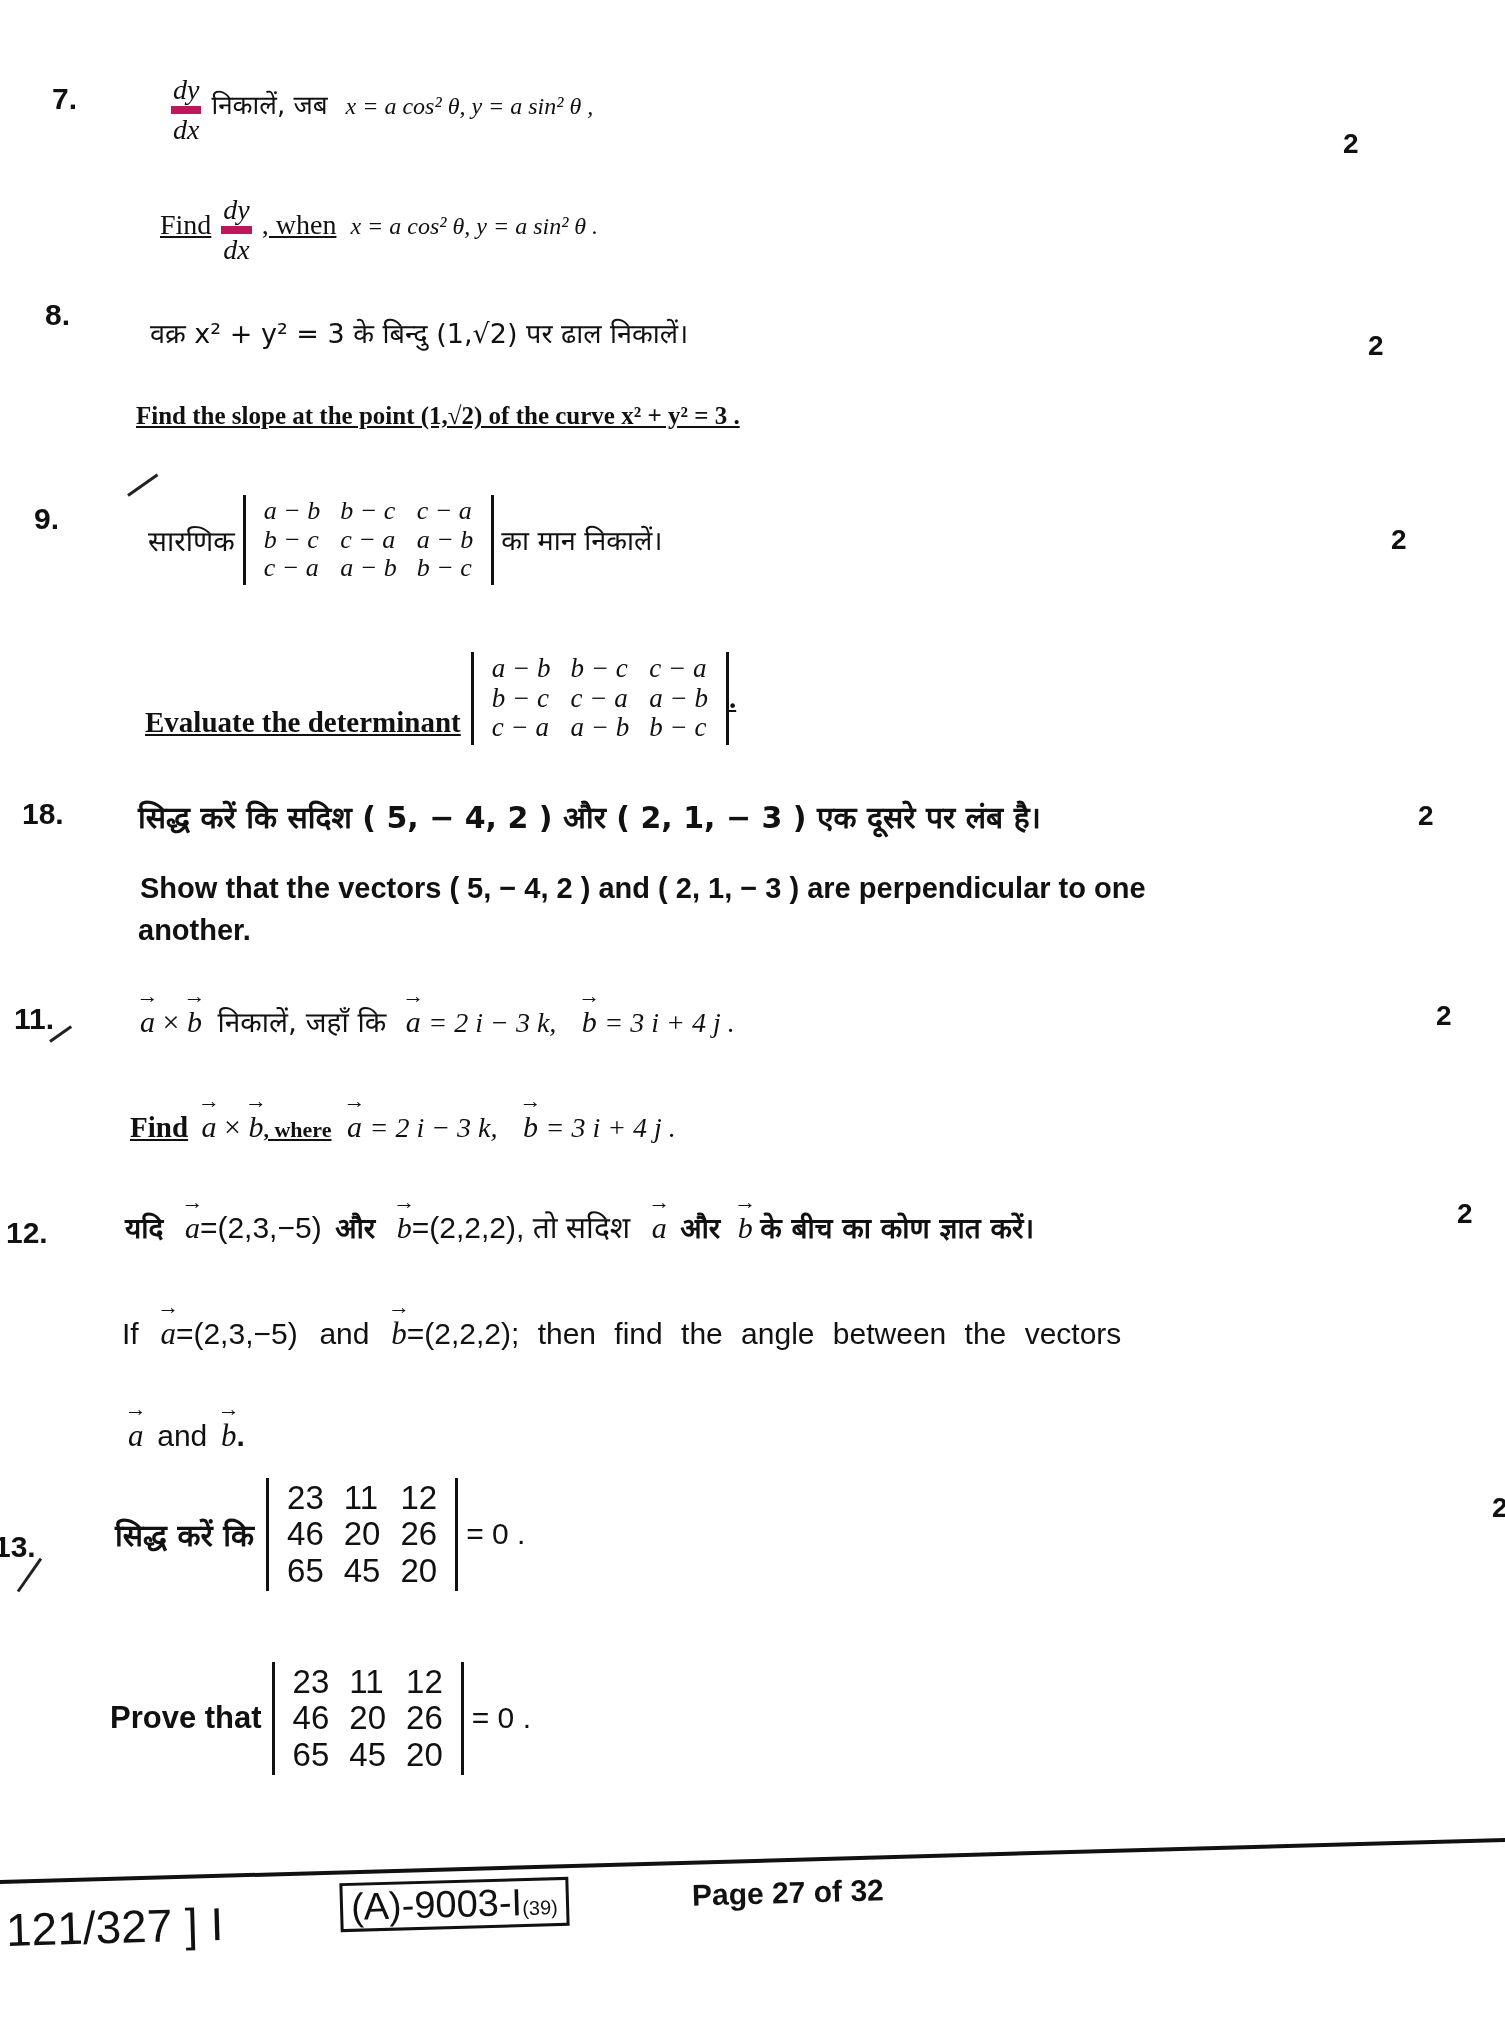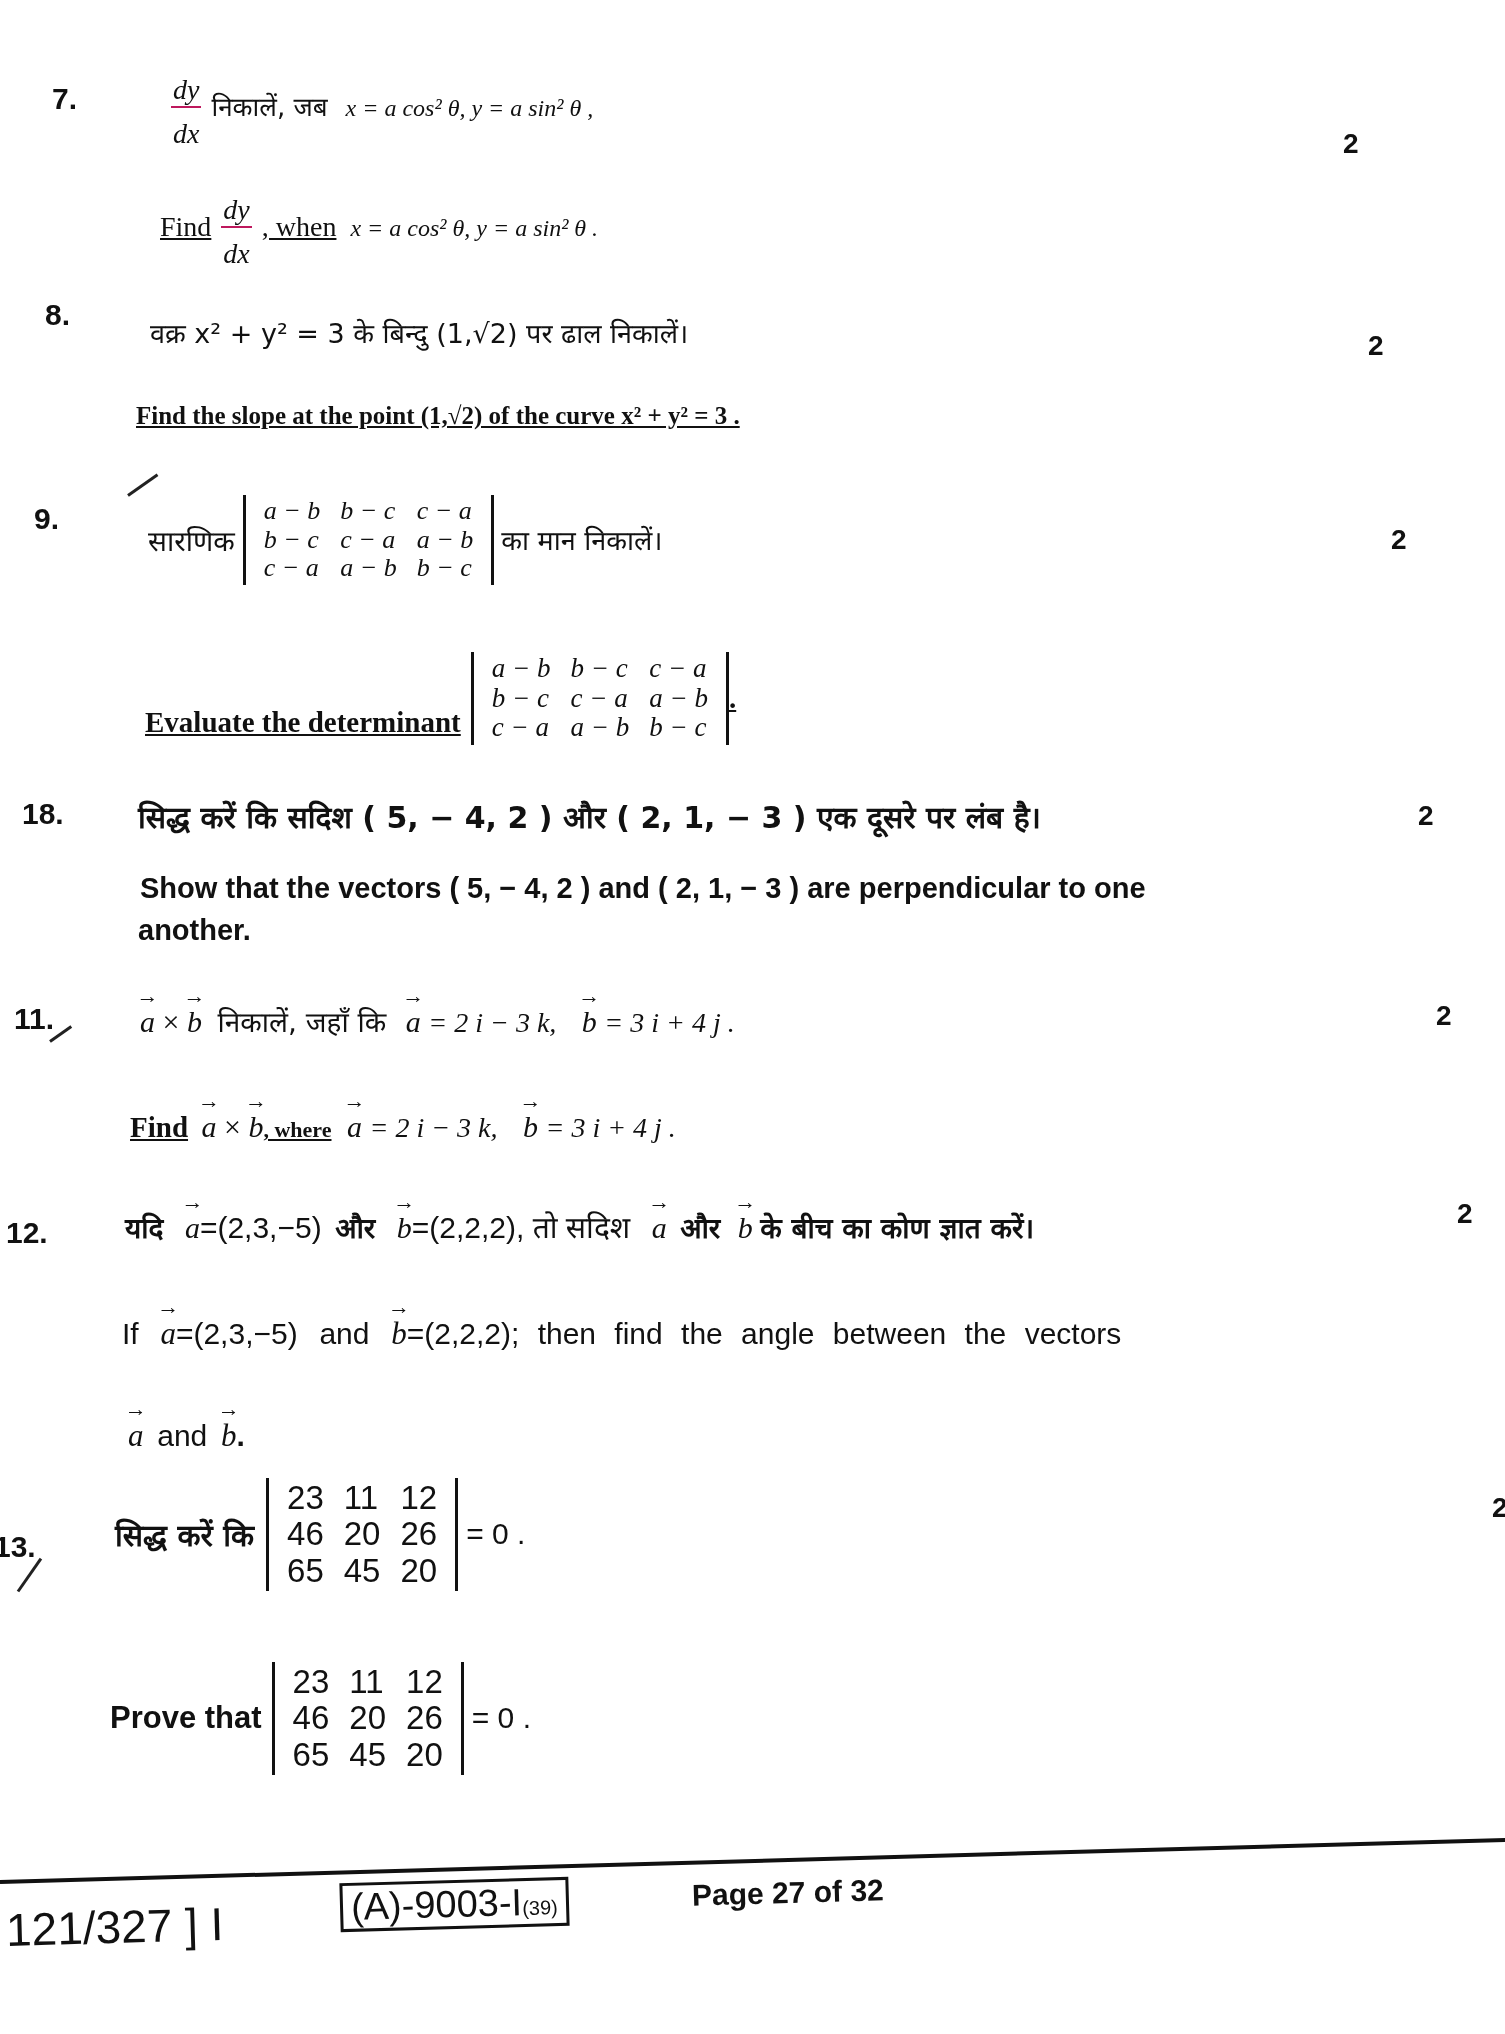--- a/index.html
+++ b/index.html
@@ -6,22 +6,22 @@
   body { width:1505px; height:2034px; position:relative; overflow:hidden;
          font-family:"Liberation Serif","DejaVu Serif",serif; color:#111; }
   .abs { position:absolute; white-space:nowrap; }
   .qnum { font-family:"Liberation Sans","DejaVu Sans",sans-serif; font-weight:bold; font-size:30px; }
   .marks { font-family:"Liberation Sans","DejaVu Sans",sans-serif; font-weight:bold; font-size:28px; }
   .hi { font-family:"DejaVu Sans",sans-serif; font-size:30px; }
   .en { font-family:"Liberation Serif","DejaVu Serif",serif; font-size:31px; font-weight:bold;text-decoration:underline; }
   .en-sans { font-family:"Liberation Sans","DejaVu Sans",sans-serif; font-size:30px; font-weight:bold; }
   .math { font-family:"Liberation Serif","DejaVu Serif",serif; font-style:italic; }
   .frac { display:inline-block; vertical-align:middle; text-align:center; font-size:28px; line-height:1; margin:0 6px; }
-  .frac .num { display:block; border-bottom:2px solid #be185d; padding:0 2px 2px; }
-  .frac .den { display:block; padding-top:12px; }
+  .frac .num { display:block; border-bottom:8px solid #be185d; padding:0 2px 2px; }
+  .frac .den { display:block; padding-top:2px; }
   .det { display:inline-block; vertical-align:middle; border-left:3px solid #111; border-right:3px solid #111;
          padding:2px 8px; }
   .det table { border-collapse:collapse; }
   .det td { padding:0 10px; line-height:1.1; text-align:left; }
   .vec { display:inline-block; position:relative; font-style:italic; }
   .vec::before { content:"\2192"; position:absolute; left:50%; transform:translateX(-50%); top:-22px; font-style:normal; font-size:22px; font-weight:bold; }
   .footer-rule { position:absolute; left:0; top:1880px; width:1560px; height:4px; background:#111;
                  transform-origin:left center; transform:rotate(-1.6deg); }
   .code-box { border:3px solid #111; padding:0 8px; display:inline-block; transform:rotate(-1.6deg); }
   .mark-stroke { position:absolute; height:3px; background:#222; transform-origin:left center; }

